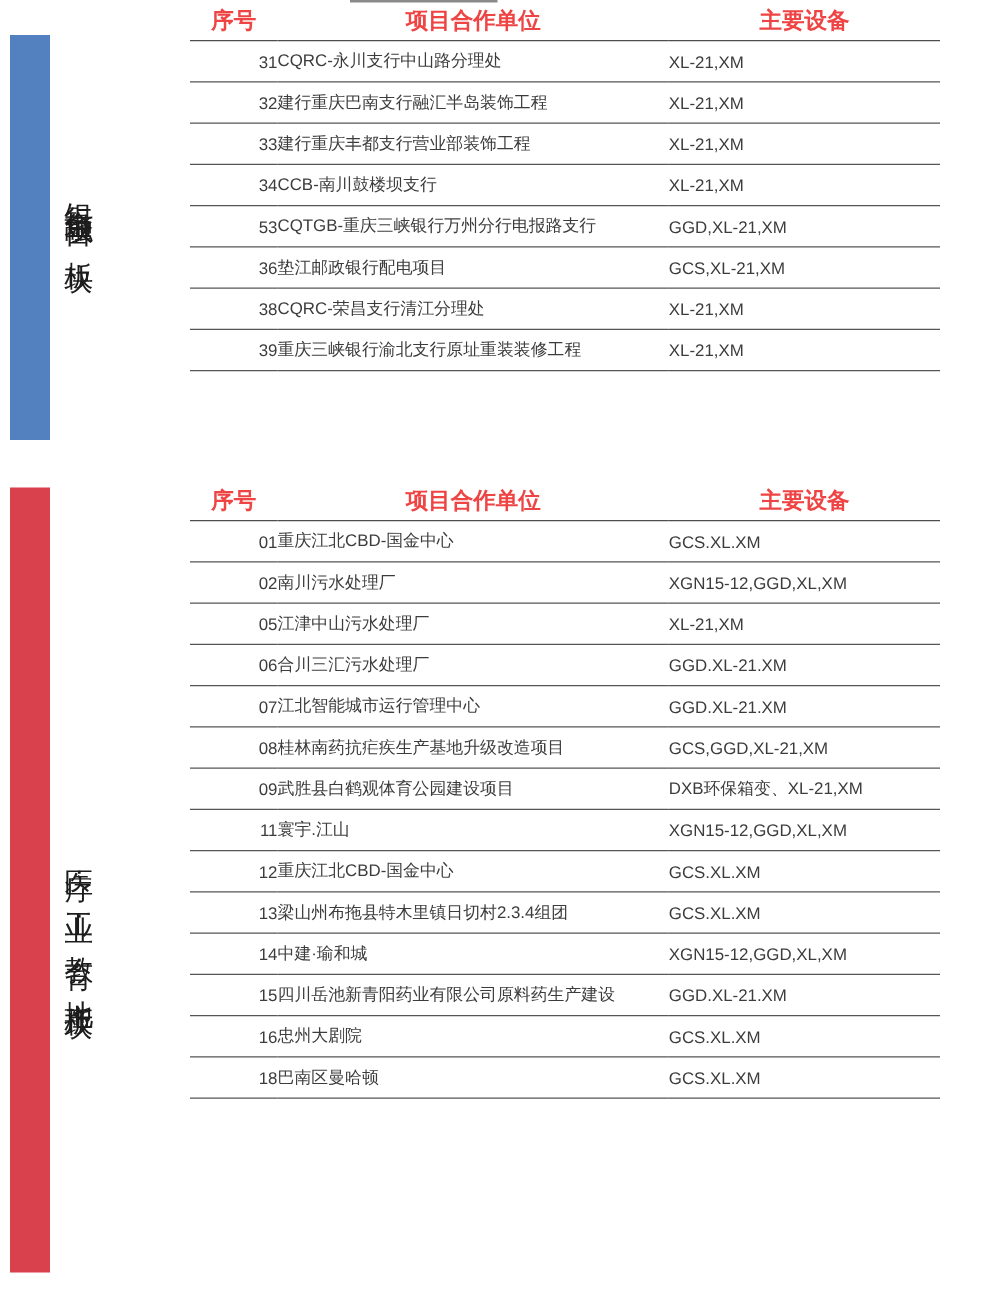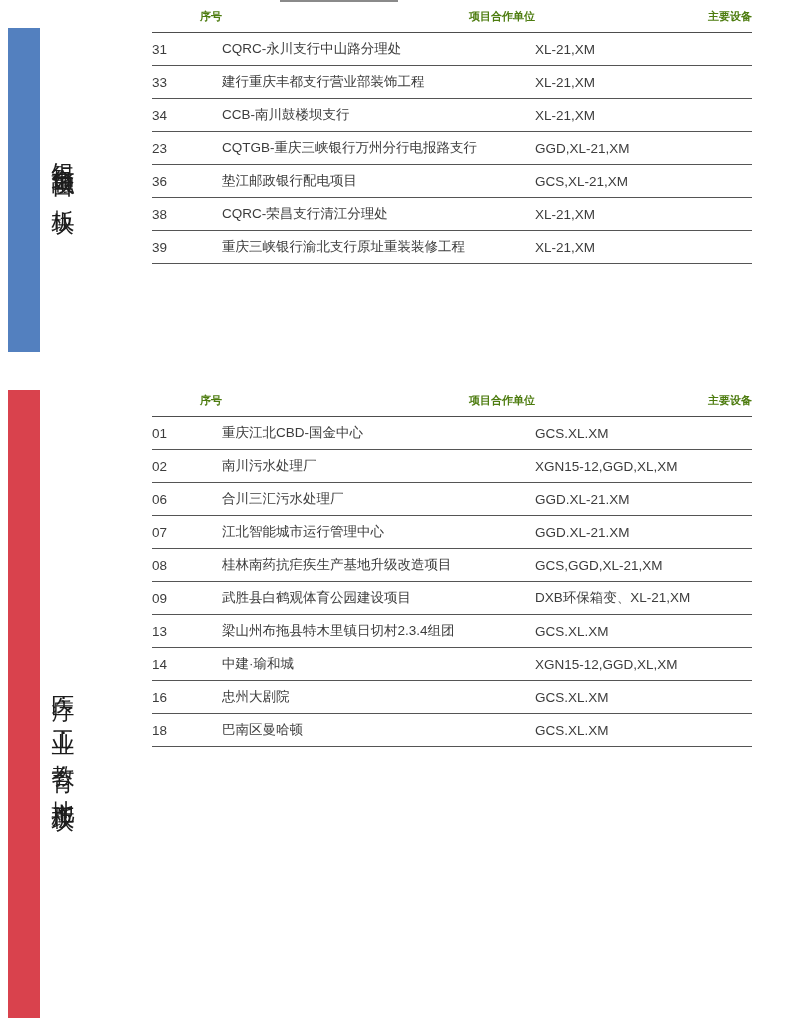--- a/index.html
+++ b/index.html
@@ -35,40 +35,40 @@
   
   table.data-table {
     position: absolute;
     left: 152px; width: 600px;
     border-collapse: collapse;
     table-layout: fixed;
   }
   .table-banking { top: 0px; }
   .table-other   { top: 384px; }
   table.data-table th {
-    text-align: right;
+    text-align: center;
     vertical-align: middle;
     height: 32px;
-    font-size: 11px;
+    font-size: 18px;
     font-weight: bold;
-    color: #4d7c0f;
+    color: #ef4444;
     border-bottom: 1.5px solid #4d4d4d;
     padding: 0;
   }
   table.data-table td {
     height: 32px;
     vertical-align: middle;
     font-size: 13.5px;
     color: #3c3c3c;
     border-bottom: 1.5px solid #555555;
     padding: 0;
     white-space: nowrap;
     overflow: hidden;
   }
-  .col0 { width: 70px; }
+  .col0 { width: 70px; text-align: right; }
   .col1 { width: 313px; }
   .col2 { width: 217px; }
 
   
   .crop-artifact {
     position: absolute;
     top: 0; left: 280px; width: 118px; height: 2px;
     background: #8a8a8a;
   }
 </style>
@@ -90,31 +90,36 @@
           <th class="col2">主要设备</th>
         </tr>
       </thead>
     <tbody>
         <tr>
           <td class="col0">31</td>
           <td class="col1">CQRC-永川支行中山路分理处</td>
           <td class="col2">XL-21,XM</td>
         </tr>
         <tr>
+          <td class="col0">32</td>
+          <td class="col1">建行重庆巴南支行融汇半岛装饰工程</td>
+          <td class="col2">XL-21,XM</td>
+        </tr>
+        <tr>
           <td class="col0">33</td>
           <td class="col1">建行重庆丰都支行营业部装饰工程</td>
           <td class="col2">XL-21,XM</td>
         </tr>
         <tr>
           <td class="col0">34</td>
           <td class="col1">CCB-南川鼓楼坝支行</td>
           <td class="col2">XL-21,XM</td>
         </tr>
         <tr>
-          <td class="col0">23</td>
+          <td class="col0">53</td>
           <td class="col1">CQTGB-重庆三峡银行万州分行电报路支行</td>
           <td class="col2">GGD,XL-21,XM</td>
         </tr>
         <tr>
           <td class="col0">36</td>
           <td class="col1">垫江邮政银行配电项目</td>
           <td class="col2">GCS,XL-21,XM</td>
         </tr>
         <tr>
           <td class="col0">38</td>
@@ -145,50 +150,70 @@
           <td class="col0">01</td>
           <td class="col1">重庆江北CBD-国金中心</td>
           <td class="col2">GCS.XL.XM</td>
         </tr>
         <tr>
           <td class="col0">02</td>
           <td class="col1">南川污水处理厂</td>
           <td class="col2">XGN15-12,GGD,XL,XM</td>
         </tr>
         <tr>
+          <td class="col0">05</td>
+          <td class="col1">江津中山污水处理厂</td>
+          <td class="col2">XL-21,XM</td>
+        </tr>
+        <tr>
           <td class="col0">06</td>
           <td class="col1">合川三汇污水处理厂</td>
           <td class="col2">GGD.XL-21.XM</td>
         </tr>
         <tr>
           <td class="col0">07</td>
           <td class="col1">江北智能城市运行管理中心</td>
           <td class="col2">GGD.XL-21.XM</td>
         </tr>
         <tr>
           <td class="col0">08</td>
           <td class="col1">桂林南药抗疟疾生产基地升级改造项目</td>
           <td class="col2">GCS,GGD,XL-21,XM</td>
         </tr>
         <tr>
           <td class="col0">09</td>
           <td class="col1">武胜县白鹤观体育公园建设项目</td>
           <td class="col2">DXB环保箱变、XL-21,XM</td>
         </tr>
         <tr>
+          <td class="col0">11</td>
+          <td class="col1">寰宇.江山</td>
+          <td class="col2">XGN15-12,GGD,XL,XM</td>
+        </tr>
+        <tr>
+          <td class="col0">12</td>
+          <td class="col1">重庆江北CBD-国金中心</td>
+          <td class="col2">GCS.XL.XM</td>
+        </tr>
+        <tr>
           <td class="col0">13</td>
           <td class="col1">梁山州布拖县特木里镇日切村2.3.4组团</td>
           <td class="col2">GCS.XL.XM</td>
         </tr>
         <tr>
           <td class="col0">14</td>
           <td class="col1">中建·瑜和城</td>
           <td class="col2">XGN15-12,GGD,XL,XM</td>
         </tr>
         <tr>
+          <td class="col0">15</td>
+          <td class="col1">四川岳池新青阳药业有限公司原料药生产建设</td>
+          <td class="col2">GGD.XL-21.XM</td>
+        </tr>
+        <tr>
           <td class="col0">16</td>
           <td class="col1">忠州大剧院</td>
           <td class="col2">GCS.XL.XM</td>
         </tr>
         <tr>
           <td class="col0">18</td>
           <td class="col1">巴南区曼哈顿</td>
           <td class="col2">GCS.XL.XM</td>
         </tr>
       </tbody>

